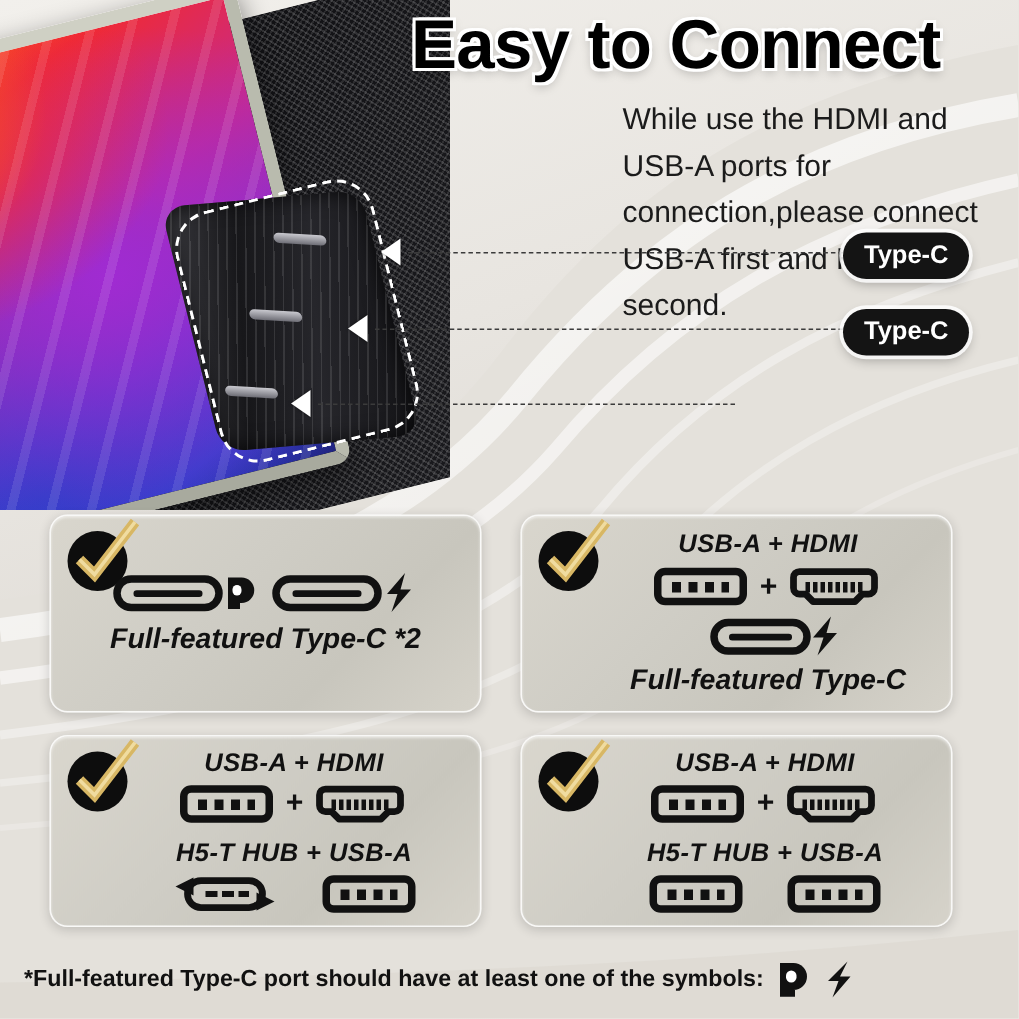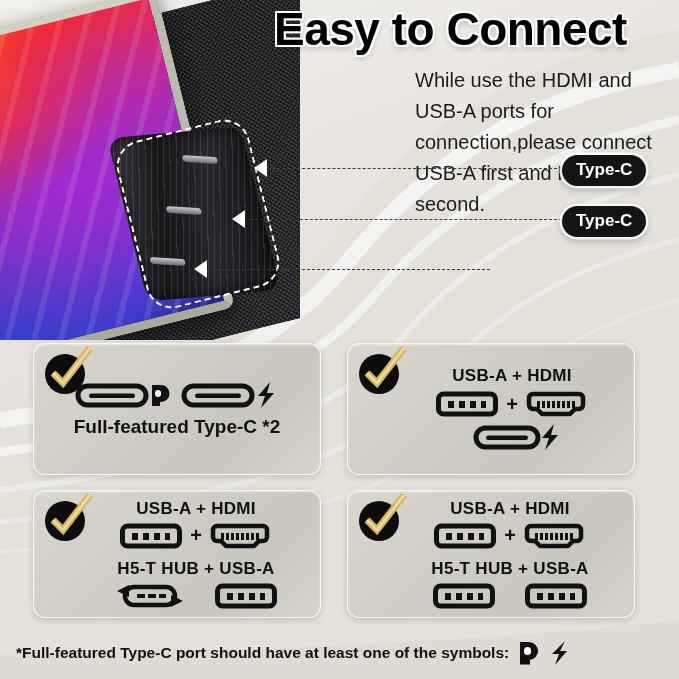--- a/index.html
+++ b/index.html
@@ -161,20 +161,21 @@
     box-shadow: 0 2px 7px rgba(0,0,0,.16), inset 0 1px 2px rgba(255,255,255,.6);
     overflow: visible;
   }
   .card-inner {
     position: absolute; inset: 0;
     display: flex;
     flex-direction: column;
     align-items: center;
     justify-content: center;
     gap: 6px;
+    font-style: italic;
   }
   .check-badge {
     position: absolute;
     left: 6px; top: 2px;
     width: 52px; height: 52px;
     pointer-events: none;
   }
   .row {
     display: flex;
     align-items: center;
@@ -318,20 +319,21 @@
             <rect x="41" y="11" width="3" height="7"></rect>
               <rect x="46" y="11" width="3" height="7"></rect>
           </g>
         </svg>
       </div>
       <svg width="96" height="30" viewBox="0 0 96 30">
         <rect x="12" y="6" width="62" height="19" rx="9.5" fill="none" stroke="#111" stroke-width="5"></rect>
         <rect x="22" y="13.5" width="42" height="4.5" rx="2.2" fill="#111"></rect>
         <path d="M90 2 L78 16 h7 L81 28 L94 13 h-7 z" fill="#111"></path>
       </svg>
+      <div class="cap-big">Full-featured Type-C</div>
     </div>
   </div>
 
   <div class="card" style="left:33px; top:490px; width:288px; height:128px;">
     <svg class="check-badge" viewBox="0 0 52 52">
       <circle cx="25" cy="28" r="20" fill="#0d0d0d"></circle>
       <path d="M13 27 L23 37 L50 2" fill="none" stroke="#d8b764" stroke-width="7" stroke-linejoin="miter"></path>
       <path d="M13 27 L23 37 L50 2" fill="none" stroke="#f0dca0" stroke-width="2.4"></path>
     </svg>
     <div class="card-inner" style="gap:3px; padding-left:38px;">

